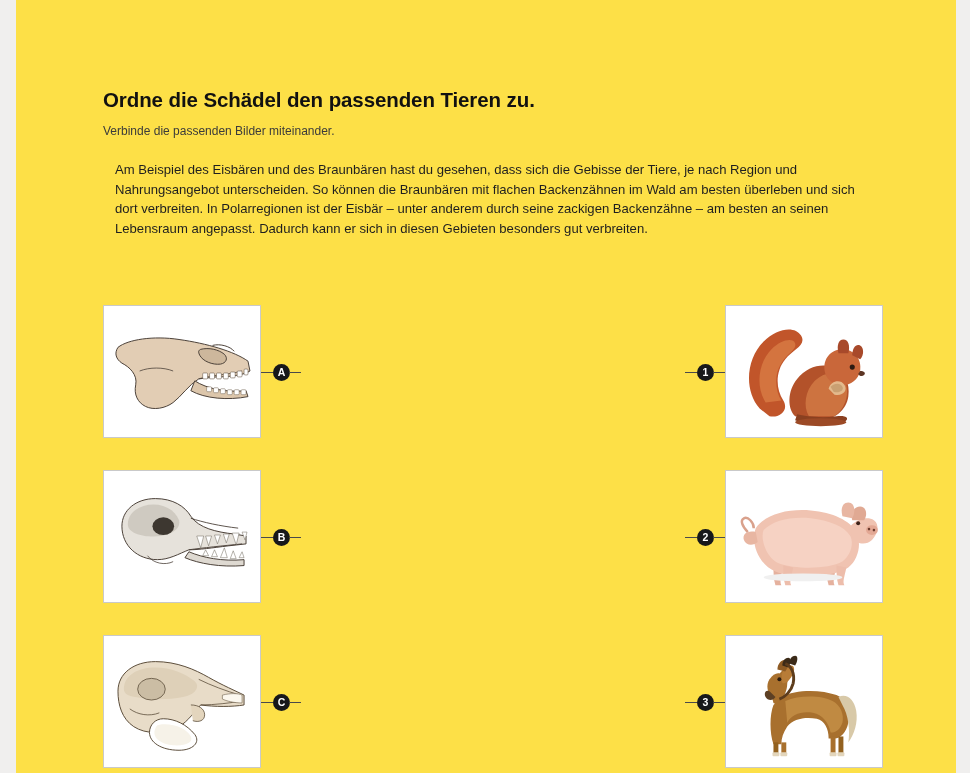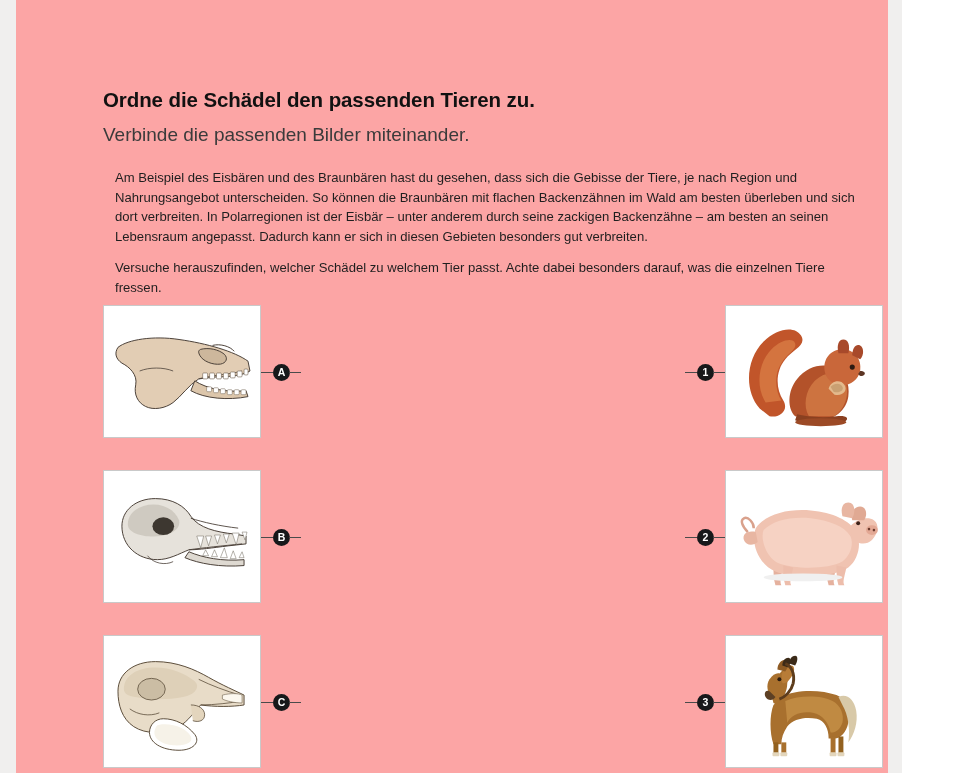--- a/index.html
+++ b/index.html
@@ -11,23 +11,23 @@
     height: 773px;
     background: #ffffff;
     font-family: "Liberation Sans", sans-serif;
     color: #1b1b1b;
     overflow: hidden;
     position: relative;
   }
   .page {
     position: absolute;
     left: 0; top: 0;
-    width: 902px;
+    width: 970px;
     height: 773px;
-    background: #fca5a5;
+    background: #fde047;
   }
   .edge-left {
     position: absolute;
     left: 0; top: 0;
     width: 16px; height: 773px;
     background: #f0efee;
   }
   .edge-right {
     position: absolute;
     right: 0; top: 0;
@@ -42,21 +42,21 @@
   }
   h1.title {
     font-size: 20.5px;
     font-weight: bold;
     margin: 0;
     padding-top: 88px;
     letter-spacing: -0.1px;
     color: #111111;
   }
   .subtitle {
-    font-size: 19px;
+    font-size: 12px;
     color: #3b3b3b;
     margin-top: 12px;
   }
   .body-text {
     font-size: 13.1px;
     line-height: 19.6px;
     color: #1f1f1f;
     margin-top: 22px;
     width: 764px;
   }
@@ -132,21 +132,20 @@
 <div class="page">
 
   <div class="edge-left"></div>
   <div class="edge-right"></div>
 
   <div class="content">
     <h1 class="title">Ordne die Schädel den passenden Tieren zu.</h1>
     <div class="subtitle">Verbinde die passenden Bilder miteinander.</div>
     <div class="body-text">
       <p>Am Beispiel des Eisbären und des Braunbären hast du gesehen, dass sich die Gebisse der Tiere, je nach Region und Nahrungsangebot unterscheiden. So können die Braunbären mit flachen Backenzähnen im Wald am besten überleben und sich dort verbreiten. In Polarregionen ist der Eisbär – unter anderem durch seine zackigen Backenzähne – am besten an seinen Lebensraum angepasst. Dadurch kann er sich in diesen Gebieten besonders gut verbreiten.</p>
-      <p>Versuche herauszufinden, welcher Schädel zu welchem Tier passt. Achte dabei besonders darauf, was die einzelnen Tiere fressen.</p>
     </div>
   </div>
 
   <div class="match-area">
 
     <div class="row">
       <div class="card left">
         <svg class="art" viewBox="0 0 158 133">
           <g stroke="#4a4038" stroke-width="1" fill="#e2cdb4">
             <path d="M14 42 C24 34, 50 30, 76 34 C104 38, 132 46, 146 56 L148 66 C142 70, 128 72, 114 72 L96 74 C86 80, 78 92, 70 98 C62 104, 50 106, 42 102 C34 98, 30 90, 32 80 C34 70, 26 62, 18 58 C12 54, 10 48, 14 42 Z"></path>

